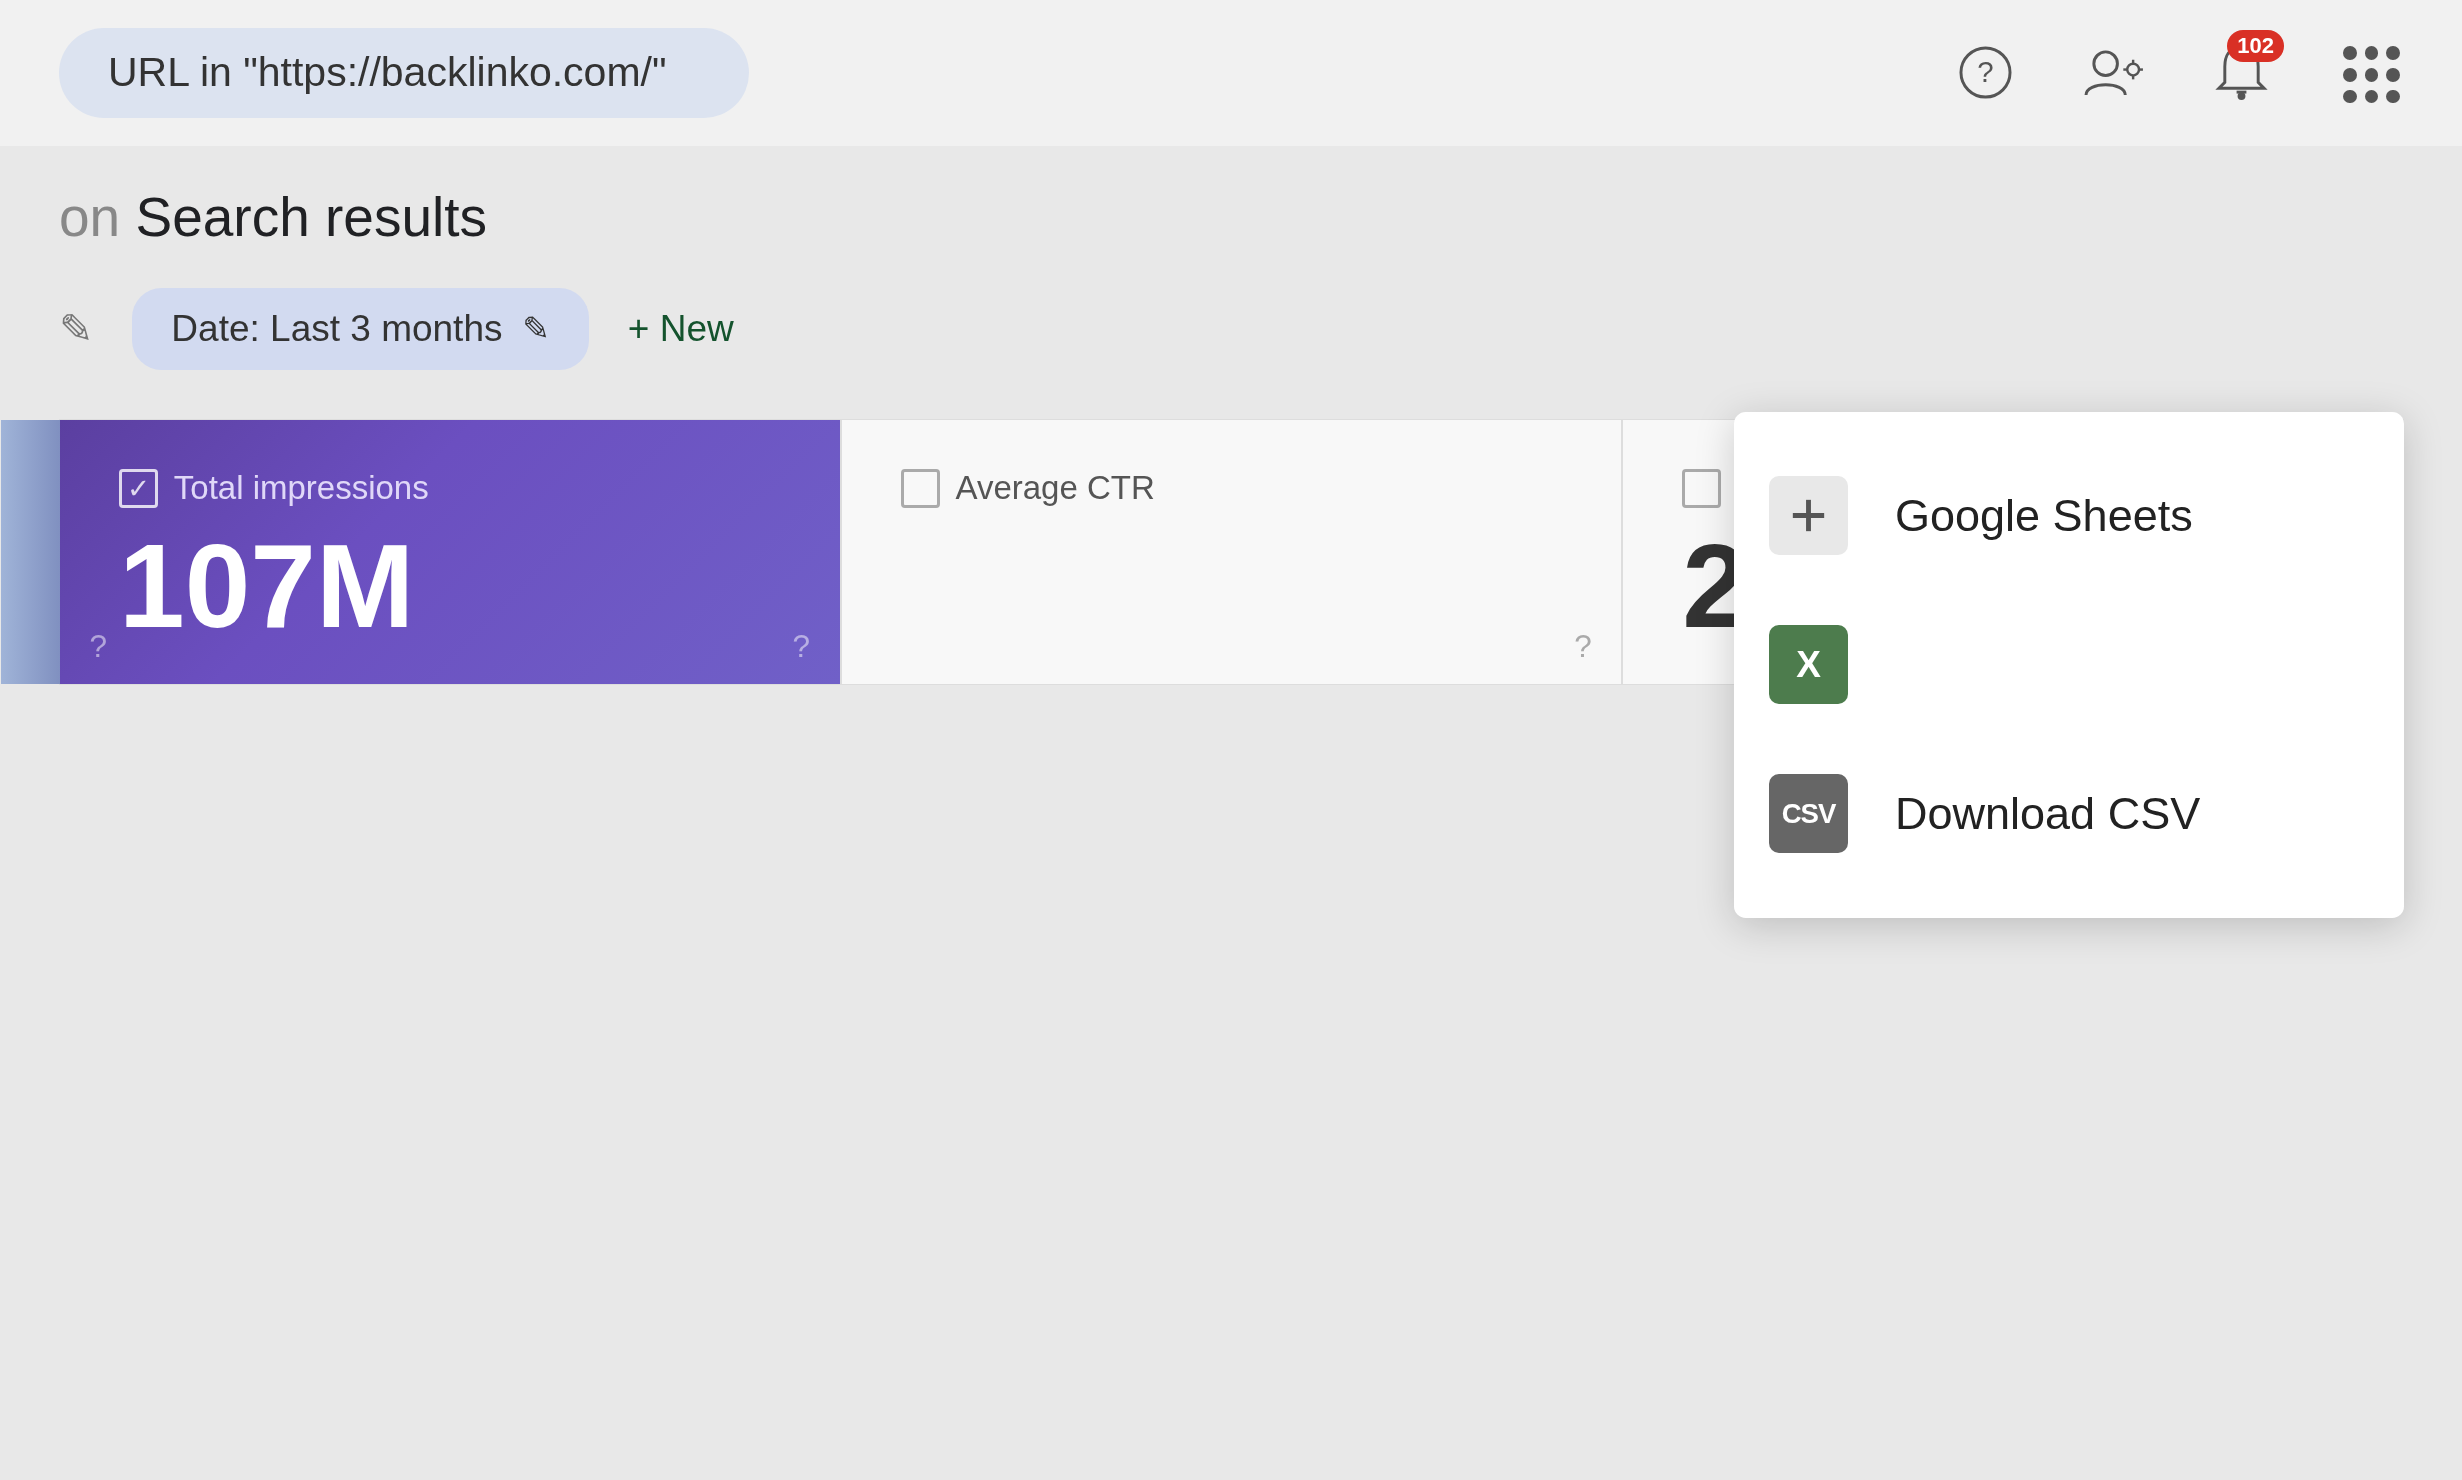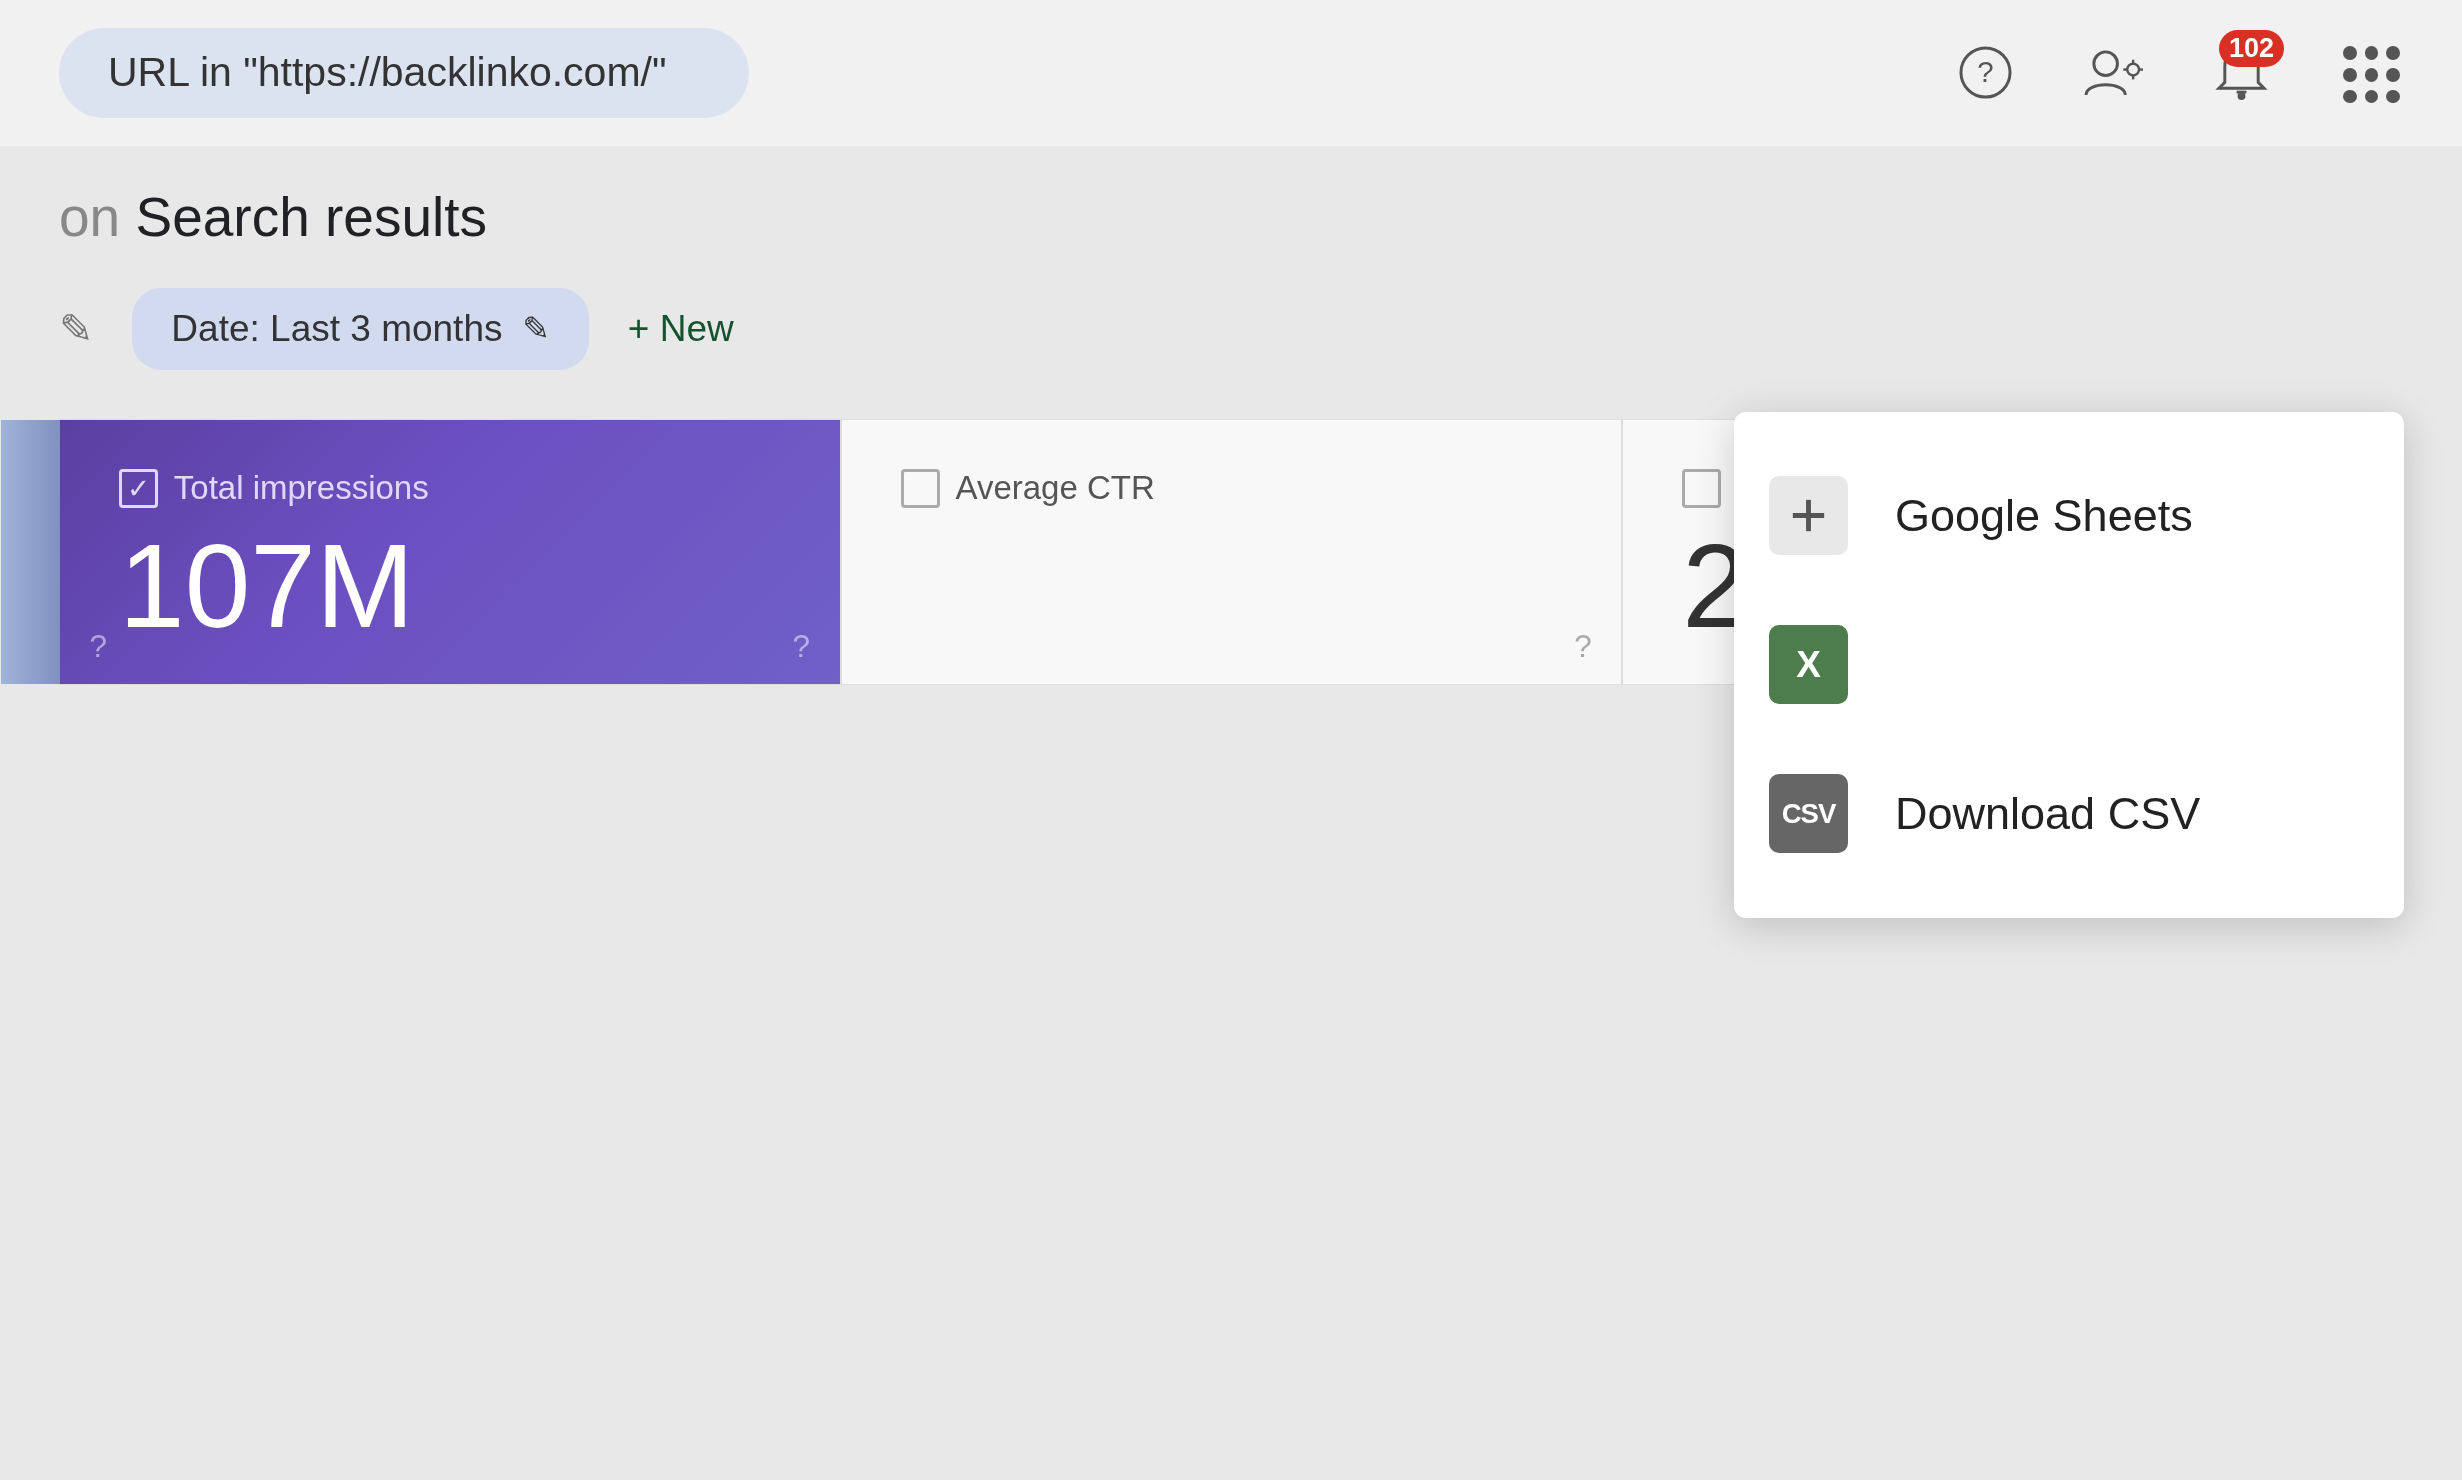--- a/index.html
+++ b/index.html
@@ -51,21 +51,21 @@
       color: #555;
     }
 
     .notification-badge {
       position: absolute;
       top: -7.9px;
       right: -7.9px;
       background: #d93025;
       color: white;
       border-radius: 19.7px;
-      font-size: 27px;
+      font-size: 22px;
       font-weight: bold;
       padding: 3px 9.9px;
       min-width: 39px;
       text-align: center;
     }
 
     
     .main-content {
       padding: 39px 59px;
       position: relative;
@@ -178,21 +178,21 @@
       gap: 15.8px;
       margin-bottom: 19.7px;
     }
 
     .metric-card.active .metric-label {
       color: #e0d8f8;
     }
 
     .metric-value {
       font-size: 118px;
-      font-weight: 400;
+      font-weight: 700;
       color: #333;
       line-height: 1;
     }
 
     .metric-card.active .metric-value {
       color: #ffffff;
     }
 
     .metric-help {
       position: absolute;

